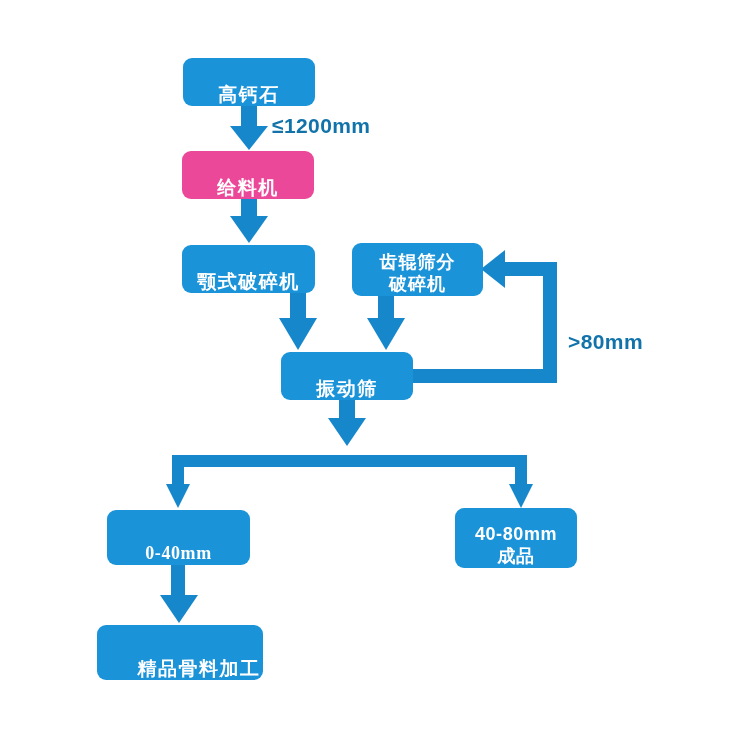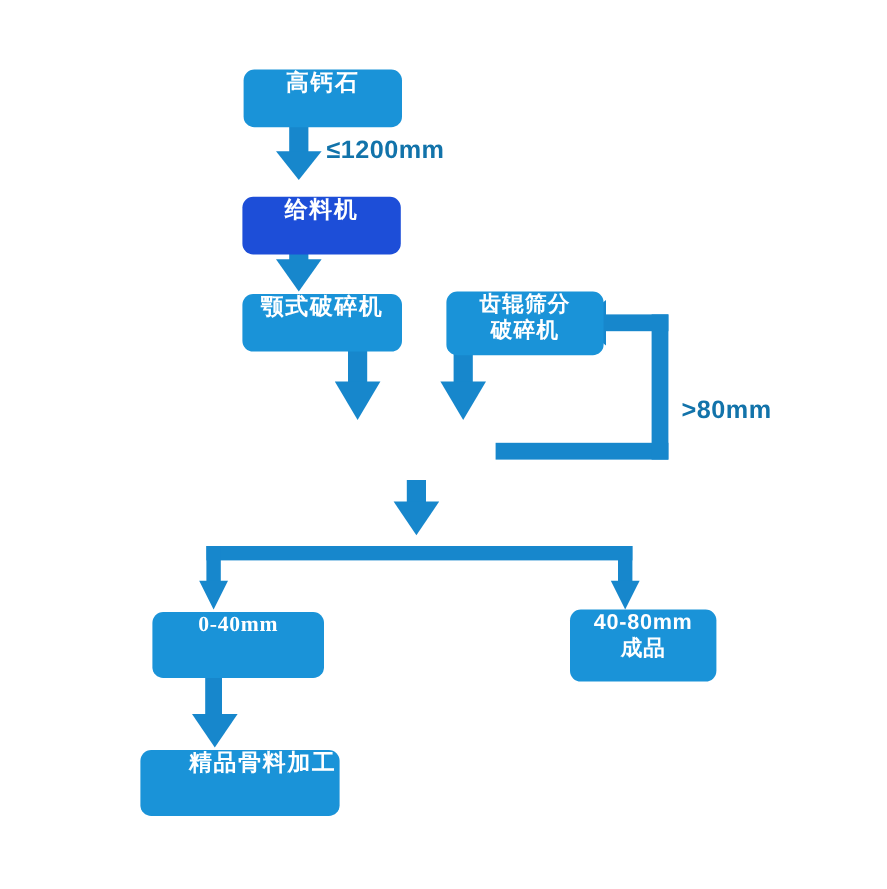--- a/index.html
+++ b/index.html
@@ -25,29 +25,28 @@
     top: 0;
     width: 739px;
     height: 741px;
     display: block;
   }
   .node-box {
     position: absolute;
     box-sizing: border-box;
     border-radius: 9px;
     display: flex;
-    align-items: flex-start;
+    align-items: flex-end;
     justify-content: center;
     text-align: center;
     color: #ffffff;
     font-weight: bold;
     letter-spacing: 0.5px;
     line-height: 1.22;
     user-select: none;
-    margin-left: 20px;
   }
   .node-label {
     display: block;
     width: 100%;
     white-space: pre-line;
   }
   .cn-text { font-size: 19px; letter-spacing: 1.5px; }
   .cn-text-sm { font-size: 18px; letter-spacing: 1px; }
   .lat-text { font-size: 18px; letter-spacing: 0.6px; }
   .edge-label {
@@ -119,33 +118,36 @@
         <polygon points="160,595 198,595 179,623"></polygon>
       </g>
 
     </g>
   </svg>
 
   <div class="node-box cn-text" style="left:183px; top:58px; width:132px; height:48px; background:#1a93d8;">
     <span class="node-label">高钙石</span>
   </div>
 
-  <div class="node-box cn-text" style="left:182px; top:164px; width:132px; height:48px; background:#1d4ed8;">
+  <div class="node-box cn-text" style="left:182px; top:151px; width:132px; height:48px; background:#ec4899;">
     <span class="node-label">给料机</span>
   </div>
 
   <div class="node-box cn-text" style="left:182px; top:245px; width:133px; height:48px; background:#1a93d8;">
     <span class="node-label">颚式破碎机</span>
   </div>
 
   <div class="node-box cn-text-sm" style="left:352px; top:243px; width:131px; height:53px; background:#1a93d8;">
     <span class="node-label">齿辊筛分
 破碎机</span>
   </div>
 
+  <div class="node-box cn-text" style="left:281px; top:352px; width:132px; height:48px; background:#1a93d8;">
+    <span class="node-label">振动筛</span>
+  </div>
 
   <div class="node-box lat-text" style="left:107px; top:510px; width:143px; height:55px; background:#1a93d8;font-family:Liberation Serif, serif;">
     <span class="node-label">0-40mm</span>
   </div>
 
   <div class="node-box lat-text" style="left:455px; top:508px; width:122px; height:60px; background:#1a93d8;">
     <span class="node-label">40-80mm
 成品</span>
   </div>
 

